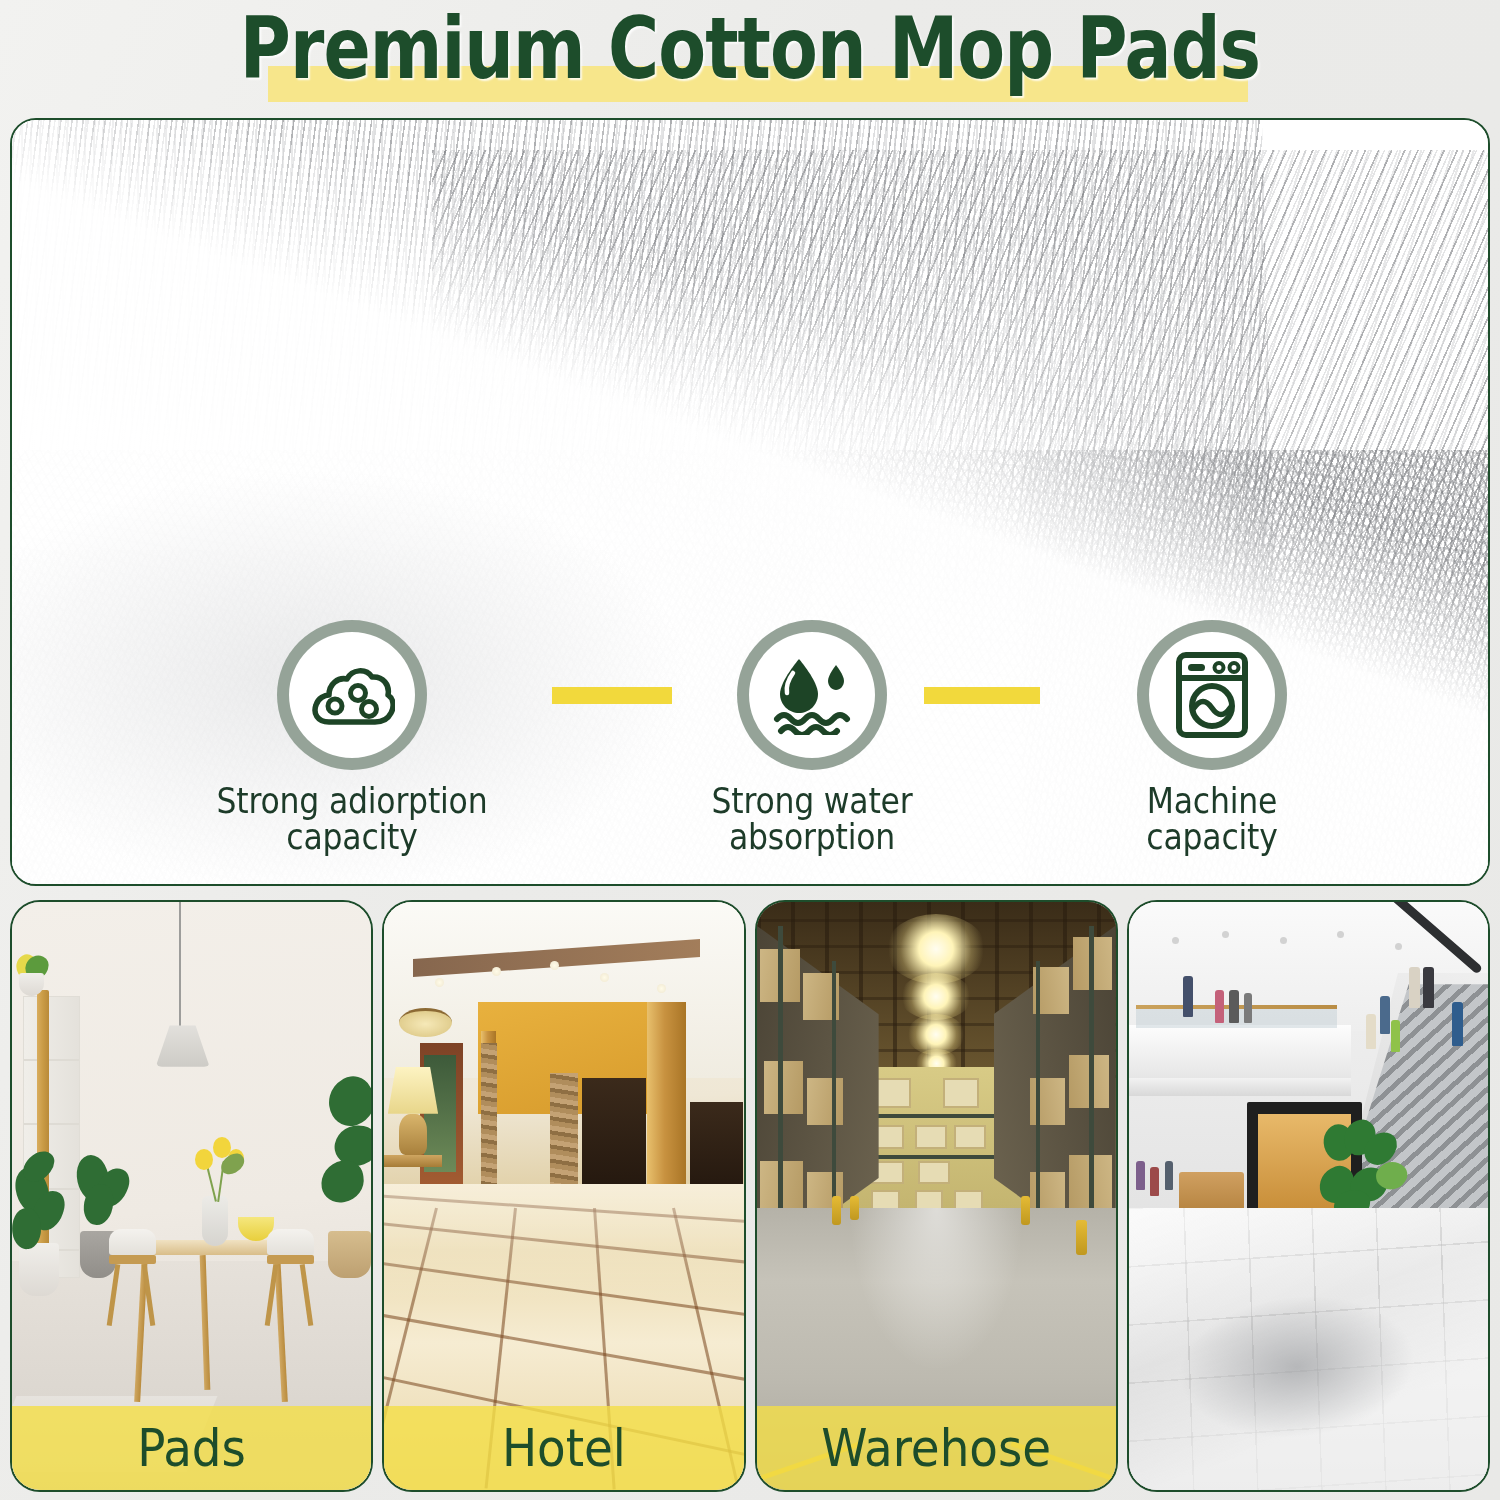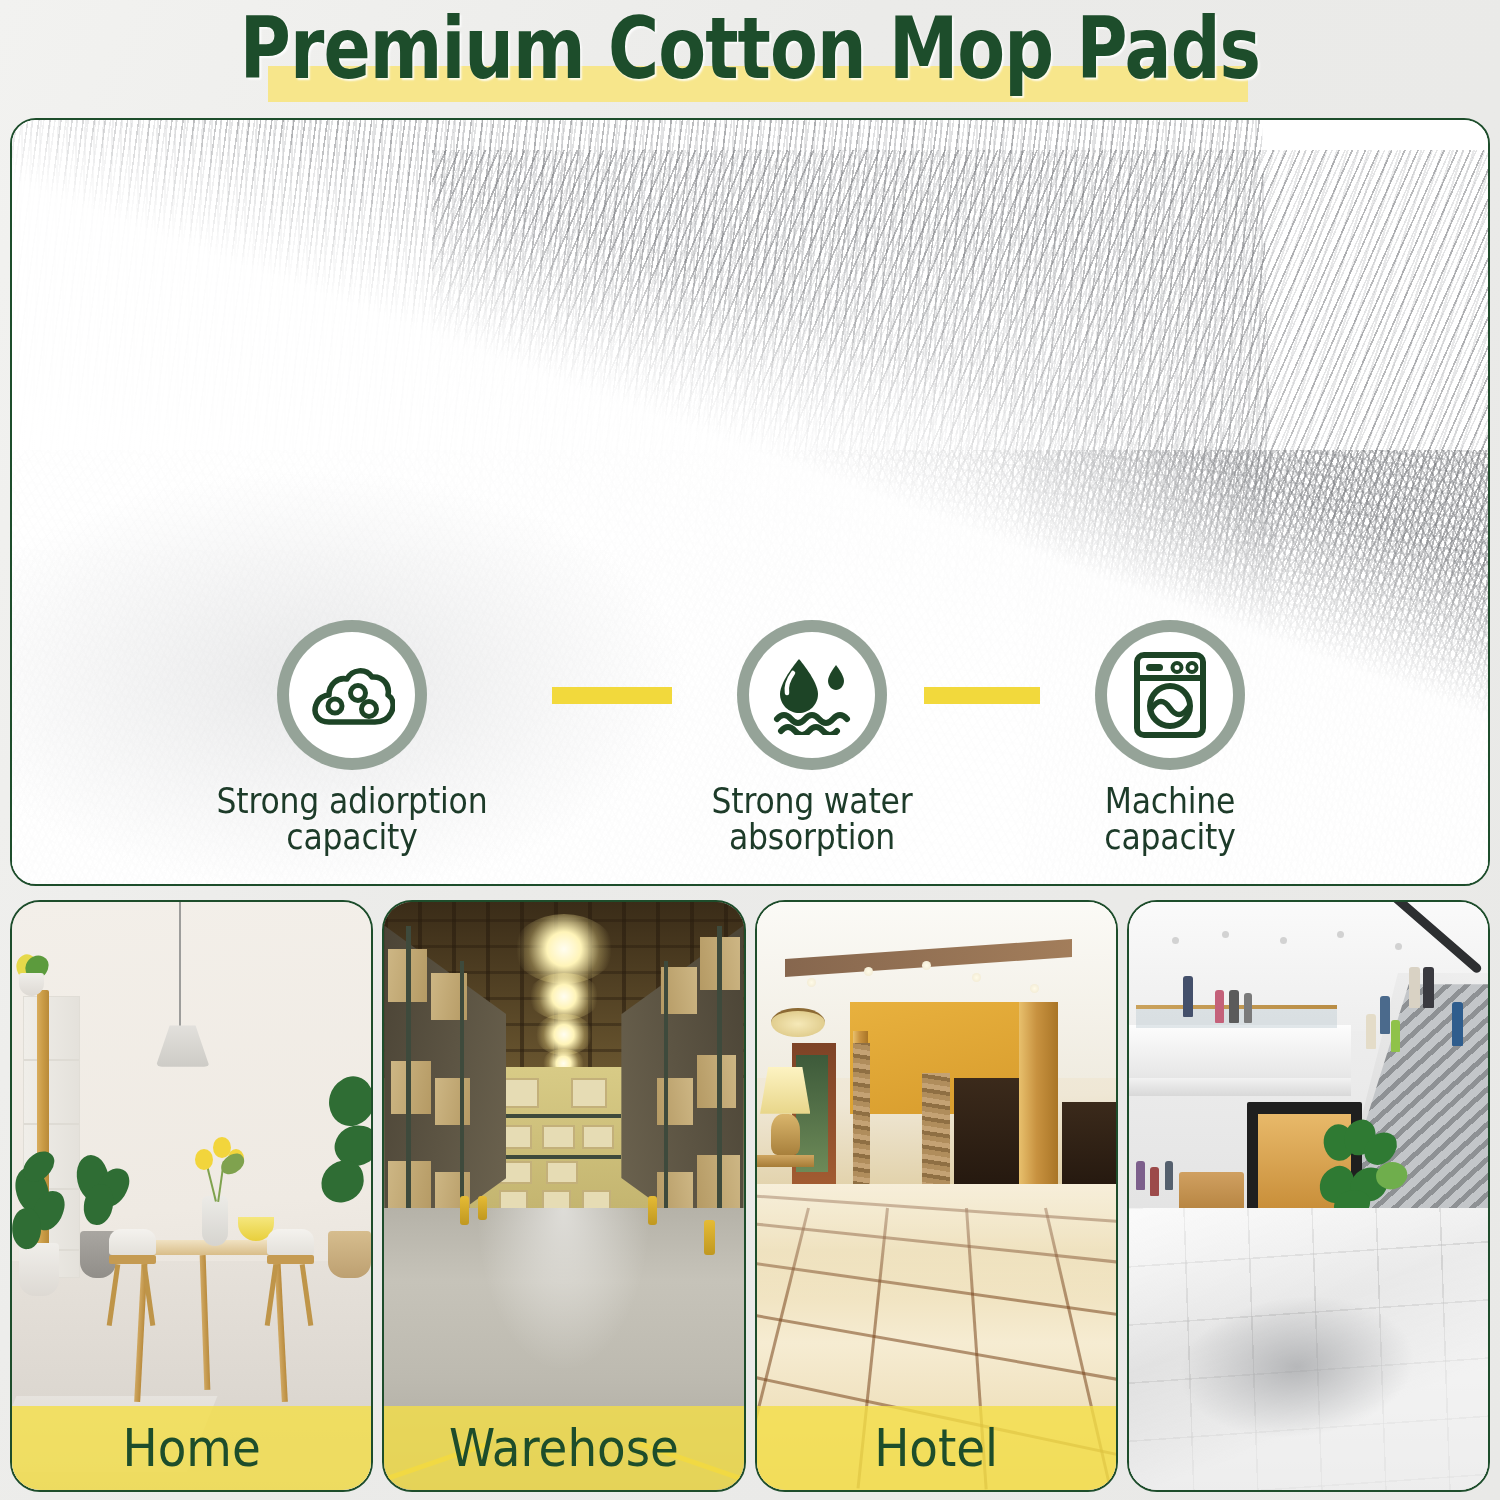--- a/index.html
+++ b/index.html
@@ -108,21 +108,21 @@
 
   
   .feat-row{
     position:absolute; left:0; top:500px; width:1480px; height:268px;
   }
   .feat{
     position:absolute; top:0; width:300px; text-align:center;
   }
   .feat.f1{ left:190px; }
   .feat.f2{ left:650px; }
-  .feat.f3{ left:1008px; }
+  .feat.f3{ left:1050px; }
 
   .circ{
     width:150px; height:150px; margin:0 auto; border-radius:50%;
     background:#ffffff;
     border:12px solid rgba(108,128,112,.72);
     display:flex; align-items:center; justify-content:center;
   }
   .circ svg{ display:block; }
 
   .feat-label{
@@ -428,21 +428,59 @@
         <div class="back"></div>
           <div class="seat"></div>
         <div class="cl" style="left:4%;transform:rotate(8deg)"></div>
         <div class="cl" style="left:80%;transform:rotate(-8deg)"></div>
       </div>
       <div class="h-leaf" style="left:88%;top:30%;width:13%;height:8%;transform:rotate(-30deg)"></div>
       <div class="h-leaf" style="left:90%;top:38%;width:12%;height:7%;transform:rotate(12deg)"></div>
       <div class="h-leaf" style="left:86%;top:44%;width:12%;height:7%;transform:rotate(-10deg)"></div>
       <div class="h-plantpot" style="left:88%;top:56%;width:12%;height:8%;background:linear-gradient(180deg,#d6bd8e,#bda071)"></div>
     </div>
-    <div class="card-label">Home</div>
+    <div class="card-label">Pads</div>
+  </div>
+
+  <div class="card">
+    <div class="scene">
+      <div class="ho-bg"></div>
+      <div class="ho-ceil"></div>
+      <div class="ho-ceilband"></div>
+      <div class="ho-dl" style="left:14%;top:13%"></div>
+      <div class="ho-dl" style="left:30%;top:11%"></div>
+      <div class="ho-dl" style="left:46%;top:10%"></div>
+      <div class="ho-dl" style="left:60%;top:12%"></div>
+      <div class="ho-dl" style="left:76%;top:14%"></div>
+      <div class="ho-ring"></div>
+      <div class="ho-wall"></div>
+      <div class="ho-col" style="left:73%;top:17%;width:11%;height:33%;"></div>
+      <div class="ho-col" style="left:27%;top:22%;width:4%;height:27%;"></div>
+      <div class="ho-stone" style="left:27%;top:24%;width:4.5%;height:25%;"></div>
+      <div class="ho-stone" style="left:46%;top:29%;width:8%;height:21%;"></div>
+      <div class="ho-dark" style="left:55%;top:30%;width:18%;height:20%;"></div>
+      <div class="ho-dark" style="left:85%;top:34%;width:15%;height:16%;"></div>
+      <div class="ho-door"></div>
+      <div class="ho-doorglass"></div>
+      <div class="ho-floor"></div>
+      <div class="ho-line" style="left:-5%;top:52%;width:116%;transform:rotate(4deg)"></div>
+      <div class="ho-line" style="left:-8%;top:58%;width:124%;transform:rotate(6deg)"></div>
+      <div class="ho-line" style="left:-10%;top:66%;width:130%;transform:rotate(8deg)"></div>
+      <div class="ho-line" style="left:-12%;top:76%;width:134%;transform:rotate(10deg)"></div>
+      <div class="ho-line" style="left:-14%;top:88%;width:140%;transform:rotate(12deg)"></div>
+      <div class="ho-line" style="left:14%;top:52%;width:3px;height:48%;transform:rotate(14deg);transform-origin:top"></div>
+      <div class="ho-line" style="left:36%;top:52%;width:3px;height:48%;transform:rotate(6deg);transform-origin:top"></div>
+      <div class="ho-line" style="left:58%;top:52%;width:3px;height:48%;transform:rotate(-4deg);transform-origin:top"></div>
+      <div class="ho-line" style="left:80%;top:52%;width:3px;height:48%;transform:rotate(-13deg);transform-origin:top"></div>
+      <div class="ho-lamp"></div>
+      <div class="ho-lampbase"></div>
+      <div class="ho-console"></div>
+      <div class="ho-gloss"></div>
+    </div>
+    <div class="card-label">Hotel</div>
   </div>
 
   <div class="card">
     <div class="scene">
       <div class="wh-bg"></div>
       <div class="wh-roof"></div>
       <div class="wh-light" style="left:36%;top:2%;width:28%;height:12%"></div>
       <div class="wh-light" style="left:40%;top:12%;width:20%;height:8%"></div>
       <div class="wh-light" style="left:42%;top:19%;width:16%;height:7%"></div>
       <div class="wh-light" style="left:44%;top:25%;width:12%;height:5%"></div>
@@ -484,58 +522,20 @@
       <div class="wh-bollard" style="left:21%;top:50%;width:2.5%;height:5%"></div>
       <div class="wh-bollard" style="left:26%;top:50%;width:2.5%;height:4%"></div>
       <div class="wh-bollard" style="right:24%;top:50%;width:2.5%;height:5%"></div>
       <div class="wh-bollard" style="right:8%;top:54%;width:3%;height:6%"></div>
     </div>
     <div class="card-label">Warehose</div>
   </div>
 
   <div class="card">
     <div class="scene">
-      <div class="ho-bg"></div>
-      <div class="ho-ceil"></div>
-      <div class="ho-ceilband"></div>
-      <div class="ho-dl" style="left:14%;top:13%"></div>
-      <div class="ho-dl" style="left:30%;top:11%"></div>
-      <div class="ho-dl" style="left:46%;top:10%"></div>
-      <div class="ho-dl" style="left:60%;top:12%"></div>
-      <div class="ho-dl" style="left:76%;top:14%"></div>
-      <div class="ho-ring"></div>
-      <div class="ho-wall"></div>
-      <div class="ho-col" style="left:73%;top:17%;width:11%;height:33%;"></div>
-      <div class="ho-col" style="left:27%;top:22%;width:4%;height:27%;"></div>
-      <div class="ho-stone" style="left:27%;top:24%;width:4.5%;height:25%;"></div>
-      <div class="ho-stone" style="left:46%;top:29%;width:8%;height:21%;"></div>
-      <div class="ho-dark" style="left:55%;top:30%;width:18%;height:20%;"></div>
-      <div class="ho-dark" style="left:85%;top:34%;width:15%;height:16%;"></div>
-      <div class="ho-door"></div>
-      <div class="ho-doorglass"></div>
-      <div class="ho-floor"></div>
-      <div class="ho-line" style="left:-5%;top:52%;width:116%;transform:rotate(4deg)"></div>
-      <div class="ho-line" style="left:-8%;top:58%;width:124%;transform:rotate(6deg)"></div>
-      <div class="ho-line" style="left:-10%;top:66%;width:130%;transform:rotate(8deg)"></div>
-      <div class="ho-line" style="left:-12%;top:76%;width:134%;transform:rotate(10deg)"></div>
-      <div class="ho-line" style="left:-14%;top:88%;width:140%;transform:rotate(12deg)"></div>
-      <div class="ho-line" style="left:14%;top:52%;width:3px;height:48%;transform:rotate(14deg);transform-origin:top"></div>
-      <div class="ho-line" style="left:36%;top:52%;width:3px;height:48%;transform:rotate(6deg);transform-origin:top"></div>
-      <div class="ho-line" style="left:58%;top:52%;width:3px;height:48%;transform:rotate(-4deg);transform-origin:top"></div>
-      <div class="ho-line" style="left:80%;top:52%;width:3px;height:48%;transform:rotate(-13deg);transform-origin:top"></div>
-      <div class="ho-lamp"></div>
-      <div class="ho-lampbase"></div>
-      <div class="ho-console"></div>
-      <div class="ho-gloss"></div>
-    </div>
-    <div class="card-label">Hotel</div>
-  </div>
-
-  <div class="card">
-    <div class="scene">
       <div class="cm-bg"></div>
       <div class="cm-ceil"></div>
       <div class="cm-spot" style="left:12%;top:6%"></div>
       <div class="cm-spot" style="left:26%;top:5%"></div>
       <div class="cm-spot" style="left:42%;top:6%"></div>
       <div class="cm-spot" style="left:58%;top:5%"></div>
       <div class="cm-spot" style="left:74%;top:7%"></div>
       <div class="cm-balc"></div>
       <div class="cm-glass"></div>
       <div class="cm-rail"></div>

